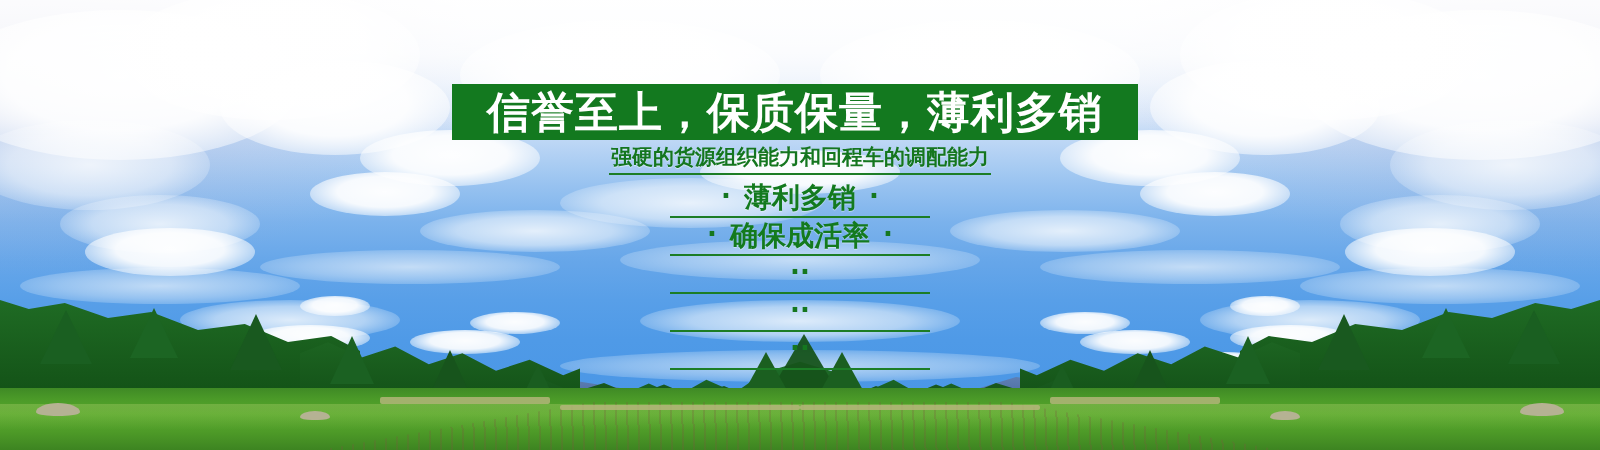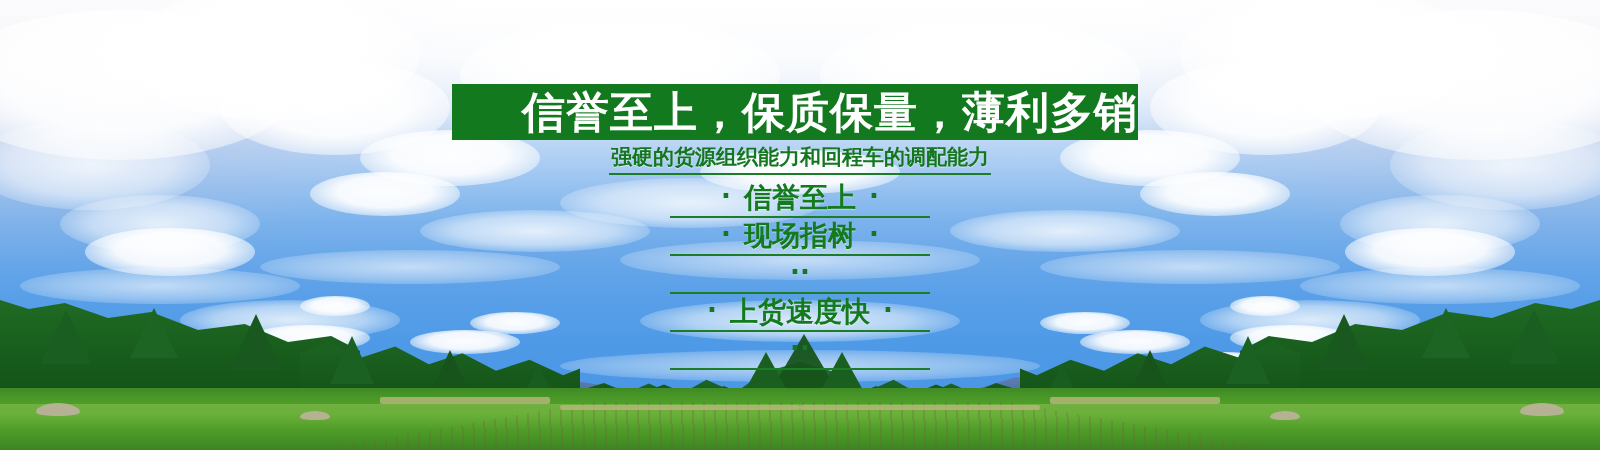--- a/index.html
+++ b/index.html
@@ -132,21 +132,21 @@
   
   .overlay {
     position:absolute; left:0; top:0; width:1600px; height:450px;
   }
 
   .title-bar {
     position:absolute;
     left:452px; top:84px;
     width:686px; height:56px;
     background:#13791f;
-    display:flex; align-items:center; justify-content:flex-end;
+    display:flex; align-items:center; justify-content:center;
   }
   .title-text {
     color:#ffffff;
     font-size:43px;
     font-weight:bold;
     letter-spacing:1px;
     line-height:1;
     white-space:nowrap;
     font-family:"DejaVu Sans","Liberation Sans",sans-serif;
   }
@@ -327,44 +327,43 @@
 
     <div class="subtitle-wrap">
       <span class="subtitle">强硬的货源组织能力和回程车的调配能力</span>
     </div>
 
     <div class="features">
 
       <div class="feat">
         <div class="feat-inner">
           <span class="dot">·</span>
-          <span class="feat-label">信誉至上</span>
-          <span class="dot">·</span>
-        </div>
-      </div>
-
-      <div class="feat">
-        <div class="feat-inner">
-          <span class="dot">·</span>
-          <span class="feat-label">现场指树</span>
-          <span class="dot">·</span>
-        </div>
-      </div>
-
-      <div class="feat">
-        <div class="feat-inner">
-          <span class="dot">·</span>
-          <span class="dot">·</span>
-        </div>
-      </div>
-
-      <div class="feat">
-        <div class="feat-inner">
-          <span class="dot">·</span>
-          <span class="feat-label">上货速度快</span>
+          <span class="feat-label">薄利多销</span>
+          <span class="dot">·</span>
+        </div>
+      </div>
+
+      <div class="feat">
+        <div class="feat-inner">
+          <span class="dot">·</span>
+          <span class="feat-label">确保成活率</span>
+          <span class="dot">·</span>
+        </div>
+      </div>
+
+      <div class="feat">
+        <div class="feat-inner">
+          <span class="dot">·</span>
+          <span class="dot">·</span>
+        </div>
+      </div>
+
+      <div class="feat">
+        <div class="feat-inner">
+          <span class="dot">·</span>
           <span class="dot">·</span>
         </div>
       </div>
 
       <div class="feat">
         <div class="feat-inner">
           <span class="dot">·</span>
           <span class="dot">·</span>
         </div>
       </div>

